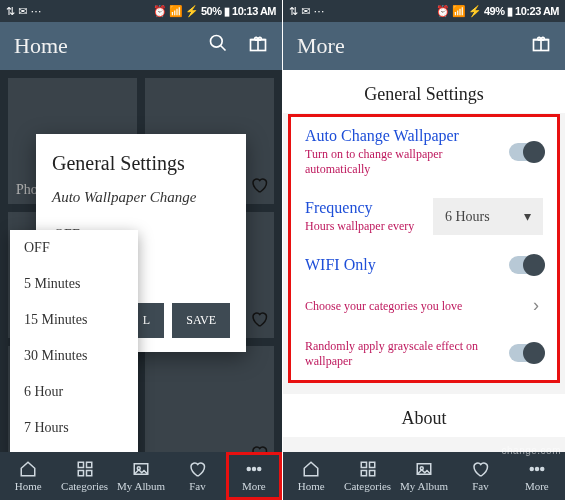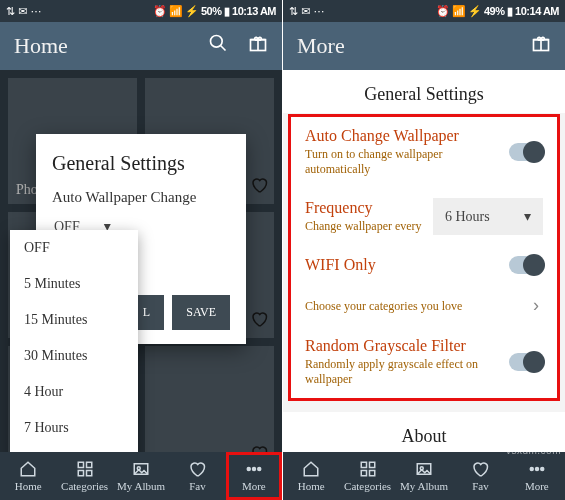--- a/index.html
+++ b/index.html
@@ -99,21 +99,22 @@
     font-family: 'Brush Script MT', cursive;
     font-weight: normal;
     font-size: 20px;
     color: #222;
     margin-bottom: 14px;
   }
   .dialog .row-label {
     font-family: 'Brush Script MT', cursive;
     font-size: 15px;
     color: #333;
-    margin-bottom: 8px;
+    margin-bottom: 16px;
+    font-style: italic;
   }
   .dropdown-trigger {
     display: inline-flex;
     align-items: center;
     gap: 24px;
     font-family: 'Brush Script MT', cursive;
     font-size: 14px;
     color: #444;
     padding: 4px 2px;
   }
@@ -188,26 +189,26 @@
   .setting {
     display: flex;
     align-items: center;
     padding: 10px 14px;
     border-bottom: 1px solid transparent;
   }
   .setting .txt { flex: 1; }
   .setting .title {
     font-family: 'Brush Script MT', cursive;
     font-size: 16px;
-    color: #c2410c;
+    color: #1d4ed8;
   }
   .setting .sub {
     font-family: 'Brush Script MT', cursive;
     font-size: 12px;
-    color: #a16207;
+    color: #be185d;
     margin-top: 2px;
   }
   .switch {
     width: 34px;
     height: 18px;
     background: #b8c9d6;
     border-radius: 10px;
     position: relative;
   }
   .switch::after {
@@ -319,21 +320,21 @@
       <div class="dialog-buttons">
         <button>L</button>
         <button>SAVE</button>
       </div>
     </div>
     <div class="dropdown">
       <div class="opt">OFF</div>
       <div class="opt">5 Minutes</div>
       <div class="opt">15 Minutes</div>
       <div class="opt">30 Minutes</div>
-      <div class="opt">4 Hour</div>
+      <div class="opt">6 Hour</div>
       <div class="opt">7 Hours</div>
       <div class="opt">6 Hours</div>
 
     </div>
   </div>
   <div class="bottomnav">
     <div class="navitem">
         <svg viewBox="0 0 24 24">
           <path d="M3 11l9-8 9 8v10H3z"></path>
         </svg>
@@ -372,21 +373,21 @@
       </div>
   </div>
 </div>
 
 <div class="phone">
   <div class="statusbar">
     <div class="left">
         <span>⇅ ✉ ⋯</span>
       </div>
     <div class="right">
-        <span>⏰ 📶 ⚡ 49% ▮ 10:14 AM</span>
+        <span>⏰ 📶 ⚡ 49% ▮ 10:23 AM</span>
       </div>
   </div>
   <div class="appbar">
     <span>More</span>
     <div class="actions">
       <span><svg viewBox="0 0 24 24">
             <rect x="3" y="8" width="18" height="13"></rect>
             <line x1="12" y1="8" x2="12" y2="21"></line>
             <path d="M3 8h18M12 8c0-3-4-4-4-1s4 1 4 1zm0 0c0-3 4-4 4-1s-4 1-4 1z"></path>
           </svg></span>
@@ -398,42 +399,41 @@
       <div class="setting">
         <div class="txt">
             <div class="title">Auto Change Wallpaper</div>
             <div class="sub">Turn on to change wallpaper automatically</div>
           </div>
         <div class="switch"></div>
       </div>
       <div class="setting">
         <div class="txt">
             <div class="title">Frequency</div>
-            <div class="sub">Change wallpaper every</div>
+            <div class="sub">Hours wallpaper every</div>
           </div>
         <div class="freq-select">
             <span>6 Hours</span>
             <span>▾</span>
           </div>
       </div>
       <div class="setting">
         <div class="txt">
             <div class="title">WIFI Only</div>
           </div>
         <div class="switch"></div>
       </div>
       <div class="setting">
         <div class="txt">
             <div class="sub">Choose your categories you love</div>
           </div>
         <div class="chevron">›</div>
       </div>
       <div class="setting">
         <div class="txt">
-            <div class="title">Random Grayscale Filter</div>
             <div class="sub">Randomly apply grayscale effect on wallpaper</div>
           </div>
         <div class="switch"></div>
       </div>
     </div>
     <div class="section-title">About</div>
 
   </div>
   <div class="bottomnav">
     <div class="navitem">
@@ -467,14 +467,14 @@
       </div>
     <div class="navitem">
         <svg viewBox="0 0 24 24">
           <circle cx="5" cy="12" r="2" fill="#cfd8df"></circle>
           <circle cx="12" cy="12" r="2" fill="#cfd8df"></circle>
           <circle cx="19" cy="12" r="2" fill="#cfd8df"></circle>
         </svg>
         <span>More</span>
       </div>
   </div>
-  <div class="watermark">vsxdm.com</div>
+  <div class="watermark">change.com</div>
 </div>
 
 </body></html>

